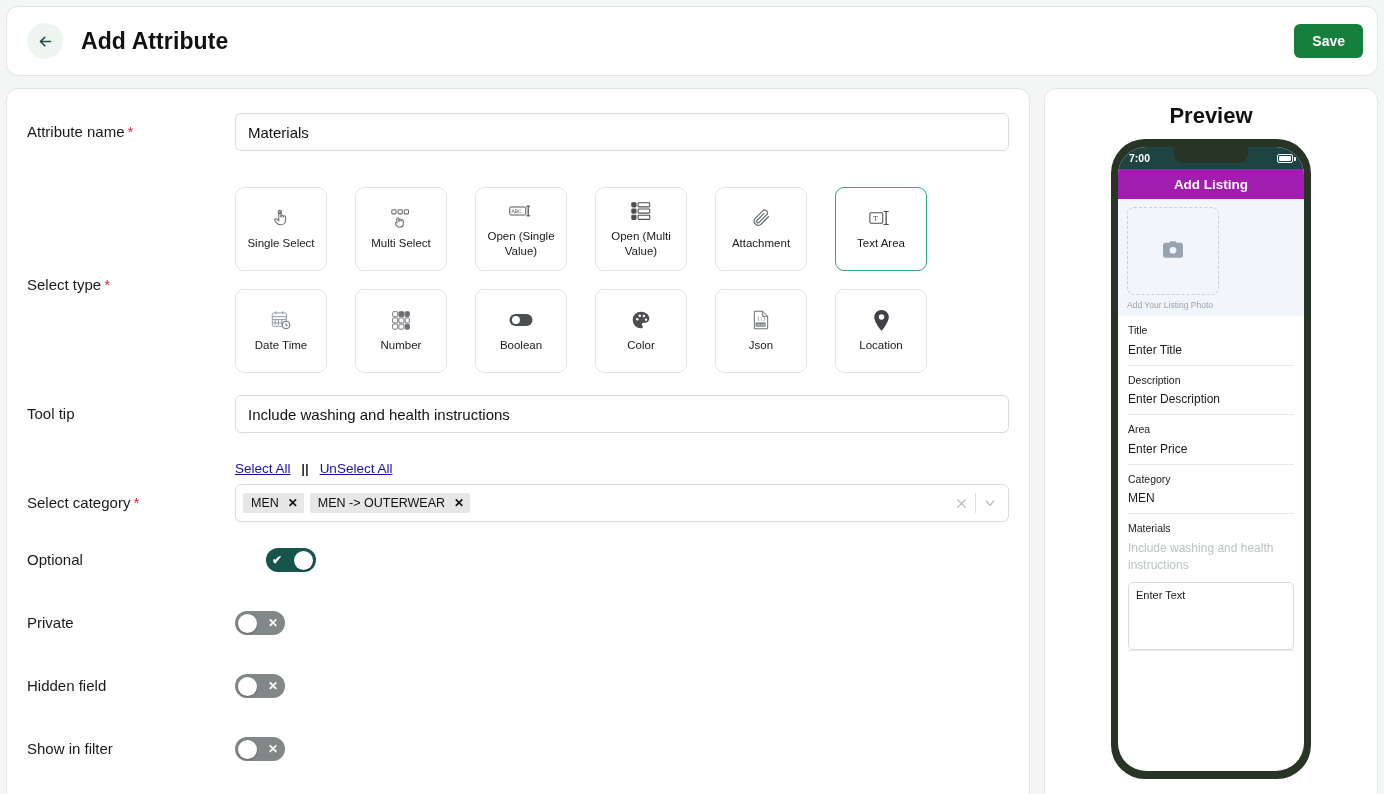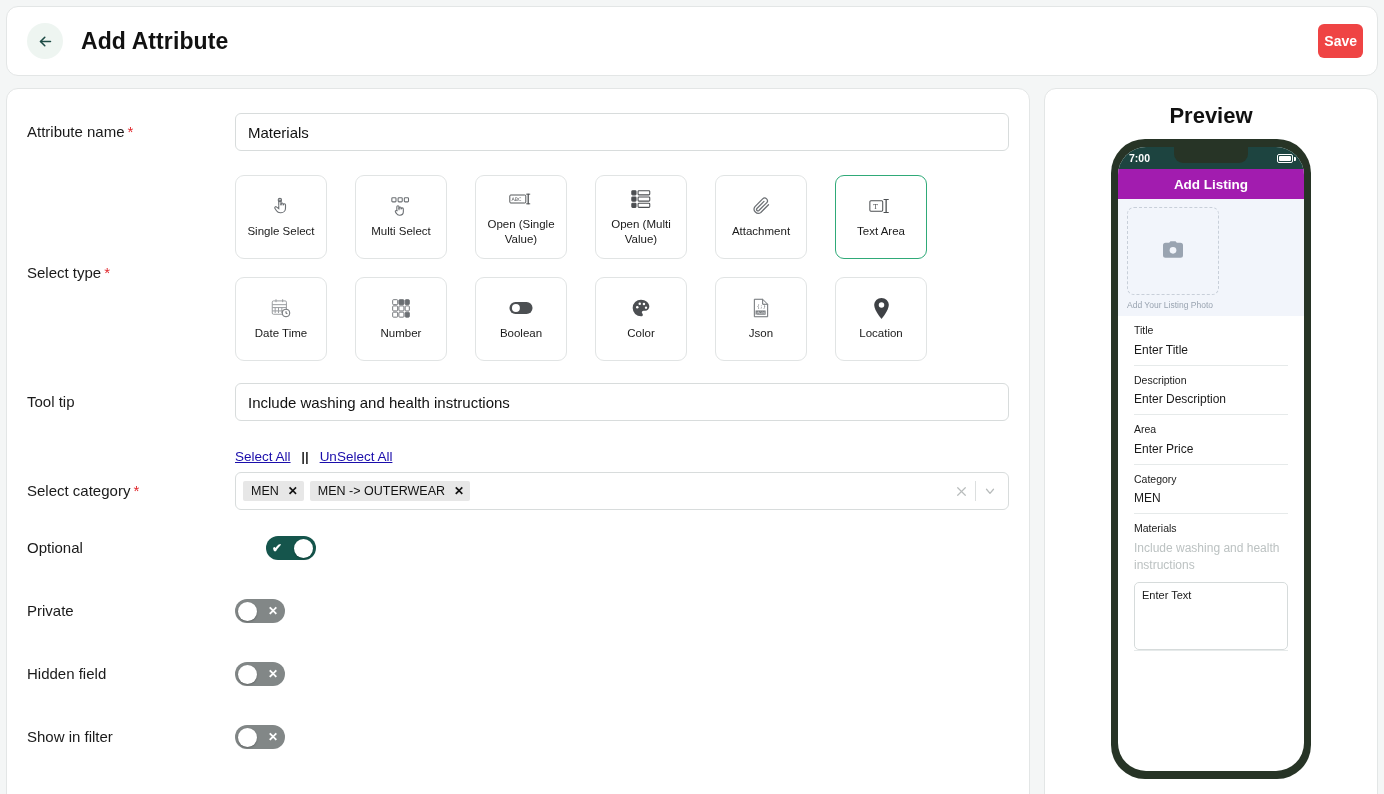--- a/index.html
+++ b/index.html
@@ -28,27 +28,27 @@
     display: flex; align-items: center; justify-content: center;
     color: #1d4b45; flex: none; cursor: pointer;
   }
   .back-btn svg { display: block; }
   .page-title {
     font-size: 23px; font-weight: bold; color: #111; margin-left: 18px;
     letter-spacing: .1px;
   }
   .save-btn {
     margin-left: auto;
-    background: #ef4444;
+    background: #15803d;
     color: #fff;
     font-size: 14px;
     font-weight: bold;
     border: none;
     border-radius: 6px;
-    padding: 9px 6px;
+    padding: 9px 18px;
     cursor: pointer;
     font-family: "Liberation Sans", sans-serif;
   }
 
   
   .body-row { display: flex; gap: 14px; margin-top: 12px; height: 712px; }
 
   .form-card {
     width: 1024px;
     background: #fff;
@@ -232,21 +232,21 @@
   }
   .photo-box {
     width: 92px; height: 88px;
     border: 1.4px dashed #c8cfd9;
     border-radius: 7px;
     display: flex; align-items: center; justify-content: center;
   }
   .cam-icon { color: #9aa4b1; }
   .photo-caption { font-size: 8.5px; color: #9aa4b1; margin-top: 5px; }
 
-  .pv-fields { padding: 0 16px; }
+  .pv-fields { padding: 0 10px; }
   .pv-field { border-bottom: 1px solid #e6eaea; padding: 7px 0 6px 0; }
   .pv-flabel { font-size: 10.5px; color: #1a1a1a; line-height: 1.5; }
   .pv-fvalue { font-size: 12px; color: #1a1a1a; margin-top: 3px; line-height: 1.4; }
   .pv-fvalue.muted { color: #bcc2c2; }
   .pv-textarea-wrap { padding: 8px 0 0 0; border-bottom: 1px solid #e6eaea; }
   .pv-textarea {
     border: 1px solid #d6dbdb; border-radius: 5px;
     height: 68px; padding: 6px 7px;
     font-size: 11px; color: #1a1a1a;
   }
@@ -266,21 +266,21 @@
       </span>
     </div>
     <div class="page-title">Add Attribute</div>
     <button class="save-btn">Save</button>
   </div>
 
   <div class="body-row">
 
     <div class="form-card">
 
-      <div class="row" style="margin-bottom:24px;">
+      <div class="row" style="margin-bottom:36px;">
         <div class="row-label">
           <span>Attribute name</span><span class="req">*</span>
         </div>
         <div class="row-field">
           <input class="text-input" type="text" value="Materials" style="">
         </div>
       </div>
 
       <div class="row" style="margin-bottom:22px;">
         <div class="row-label" style="padding-top:88px;">

